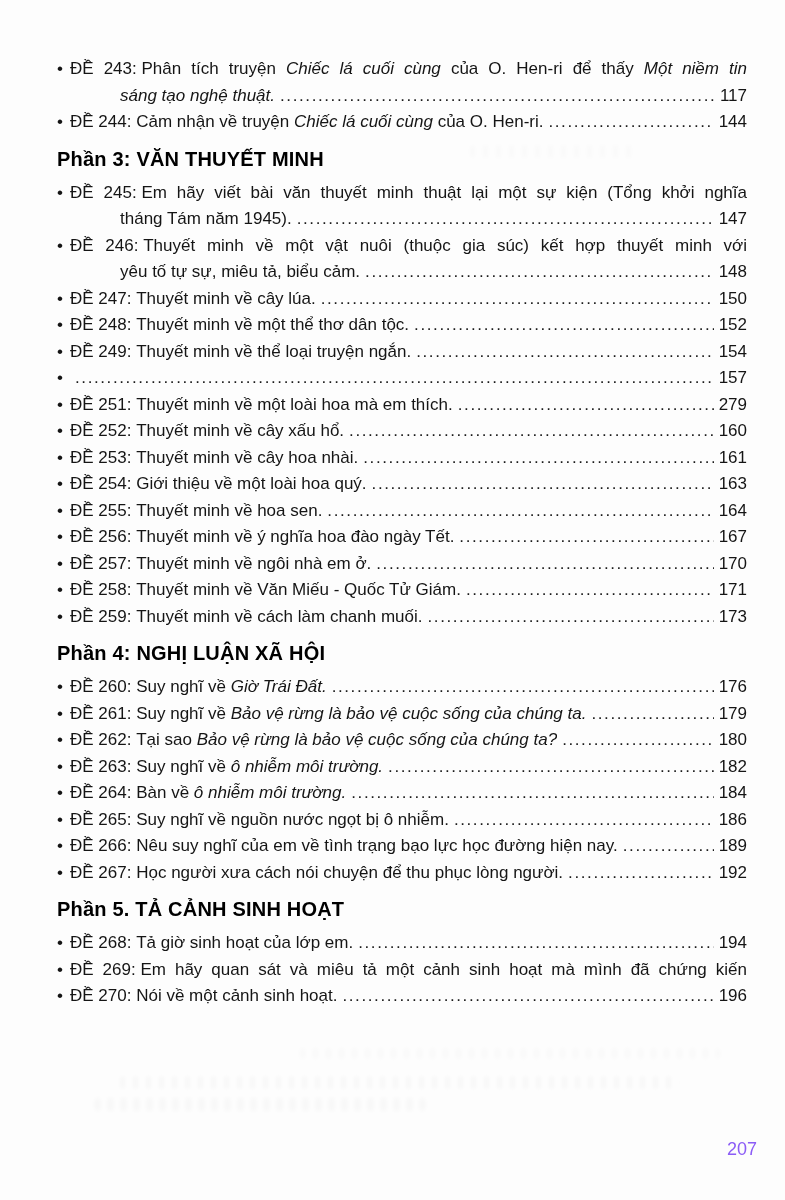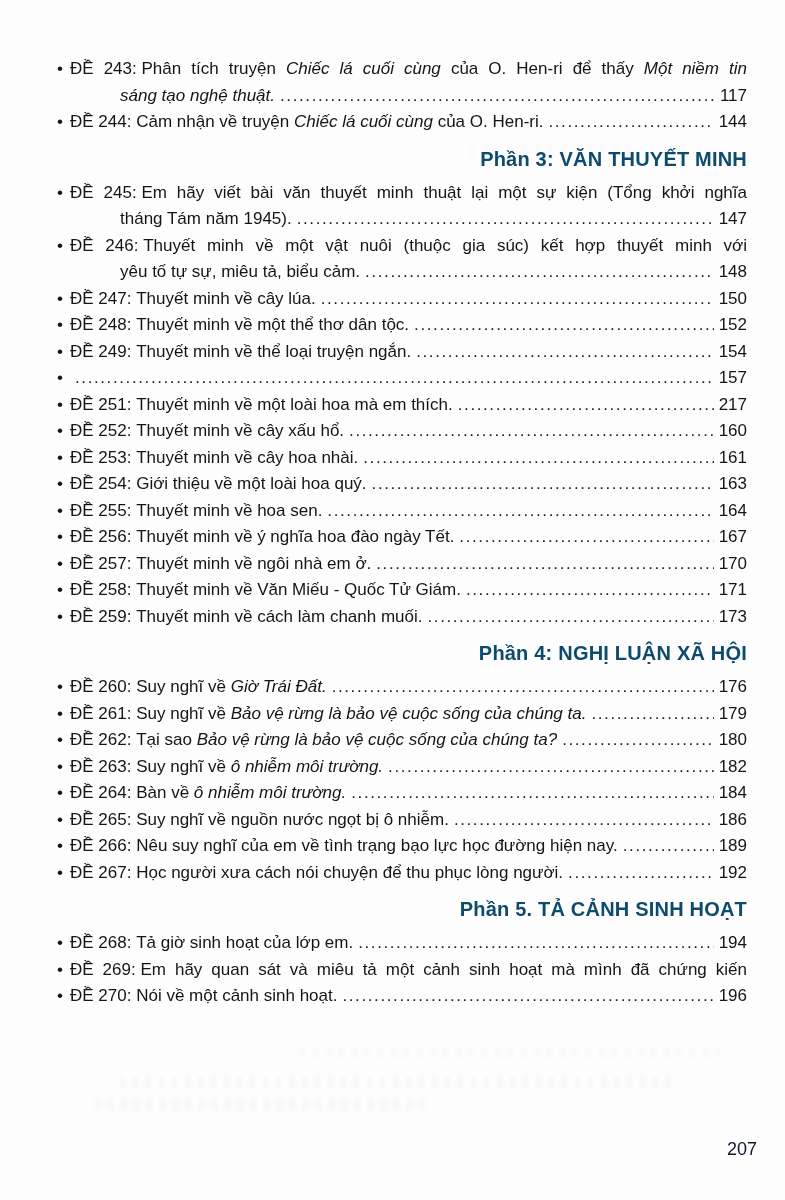--- a/index.html
+++ b/index.html
@@ -10,26 +10,26 @@
     background:#fdfdfd;
     color:#151515;
     font-family:"Liberation Sans", sans-serif;
     font-size:17px;
     line-height:26.5px;
     box-sizing:border-box;
     padding:56px 38px 0 57px;
     overflow:hidden;
   }
   .heading {
-    text-align:right;
+    text-align:left;
     font-weight:700;
     font-size:20px;
     line-height:28px;
     margin:9px 0 7px 0;
-    color:#0c4a6e;
+    color:#000000;
     letter-spacing:0.2px;
   }
   .entry { }
   .row { display:flex; align-items:baseline; }
   .row.l2 { padding-left:63px;align-items:flex-end; }
   .bullet { flex:0 0 13px; font-size:17px; }
   .t1 { flex:0 1 auto; white-space:nowrap; overflow:hidden; }
   .t1.just {
     flex:1 1 auto;
     white-space:normal;
@@ -52,21 +52,21 @@
   .dots::after {
     content:"..........................................................................................................................................................................................................................";
   }
   .pg { flex:0 0 auto; margin-left:1px; }
   .folio {
     position:absolute;
     top:1138px;
     right:28px;
     font-size:18px;
     line-height:22px;
-    color:#0f172a;
+    color:#8b5cf6;
   }
   .ghost {
     position:absolute;
     pointer-events:none;
     filter:blur(2px);
     background:repeating-linear-gradient(90deg, rgba(0,0,0,0.06) 0 5px, rgba(0,0,0,0.0) 5px 13px);
     opacity:0.55;
     border-radius:4px;
   }
   .ghost.g1 { left:300px; top:1048px; width:420px; height:11px; opacity:0.35; }
@@ -150,21 +150,21 @@
           <span class="bullet">•</span>
           <span class="dots"></span>
           <span class="pg">157</span>
         </div>
       </div>
       <div class="entry">
         <div class="row">
           <span class="bullet">•</span>
           <span class="t1"><span class="label">ĐỀ 251:</span><span>Thuyết minh về một loài hoa mà em thích.</span></span>
           <span class="dots"></span>
-          <span class="pg">217</span>
+          <span class="pg">279</span>
         </div>
       </div>
       <div class="entry">
         <div class="row">
           <span class="bullet">•</span>
           <span class="t1"><span class="label">ĐỀ 252:</span><span>Thuyết minh về cây xấu hổ.</span></span>
           <span class="dots"></span>
           <span class="pg">160</span>
         </div>
       </div>

